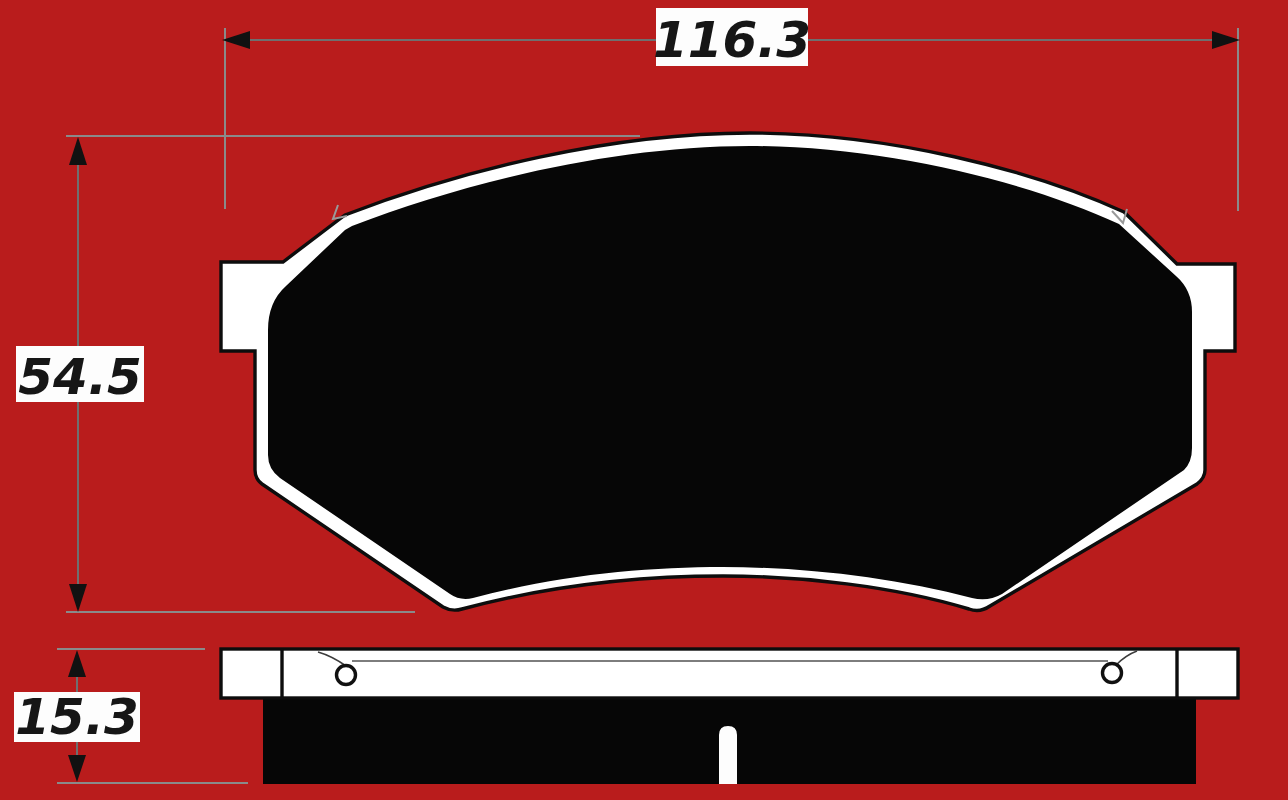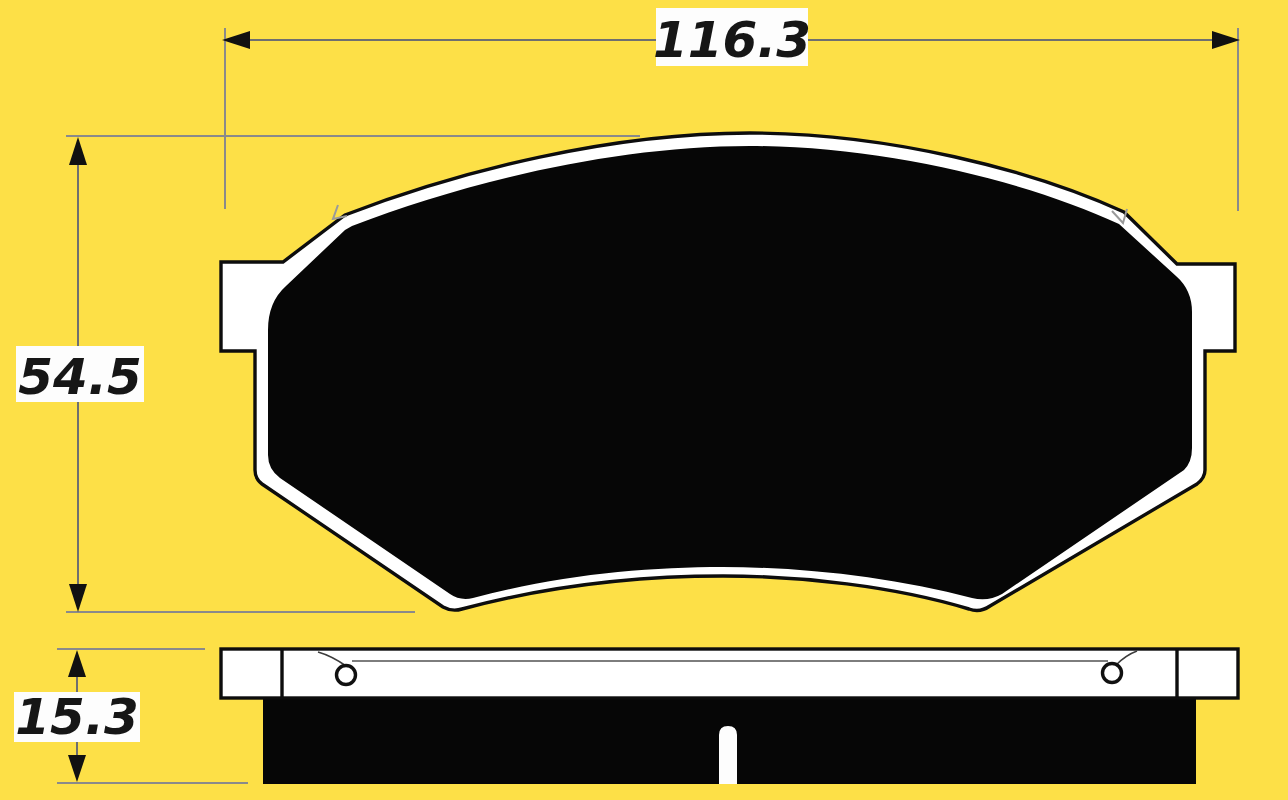--- a/index.html
+++ b/index.html
@@ -1,20 +1,20 @@
 <!DOCTYPE html>
 <html><head>
 <meta charset="utf-8">
 <style>
   html, body { margin: 0; padding: 0; background: #ffffff; }
   .canvas {
     position: relative;
     width: 1288px;
     height: 800px;
-    background: #fde047;
+    background: #b91c1c;
     overflow: hidden;
     font-family: "DejaVu Sans", sans-serif;
   }
   svg { display: block; }
   .dim-text {
     font-family: "DejaVu Sans", sans-serif;
     font-weight: 700;
     font-style: italic;
     font-size: 50px;
     fill: #161616;

